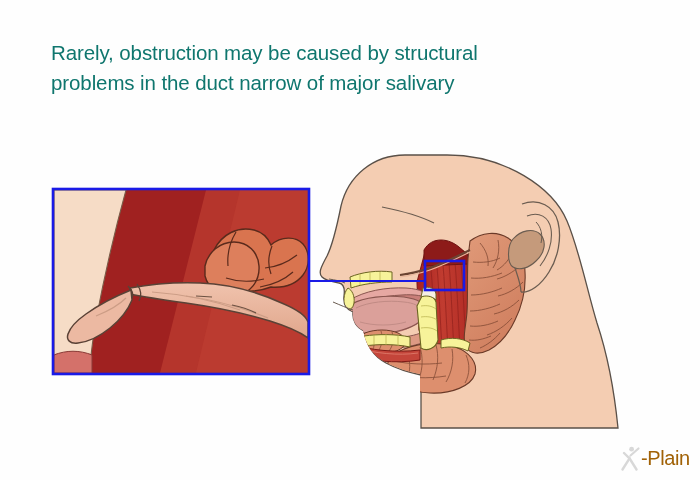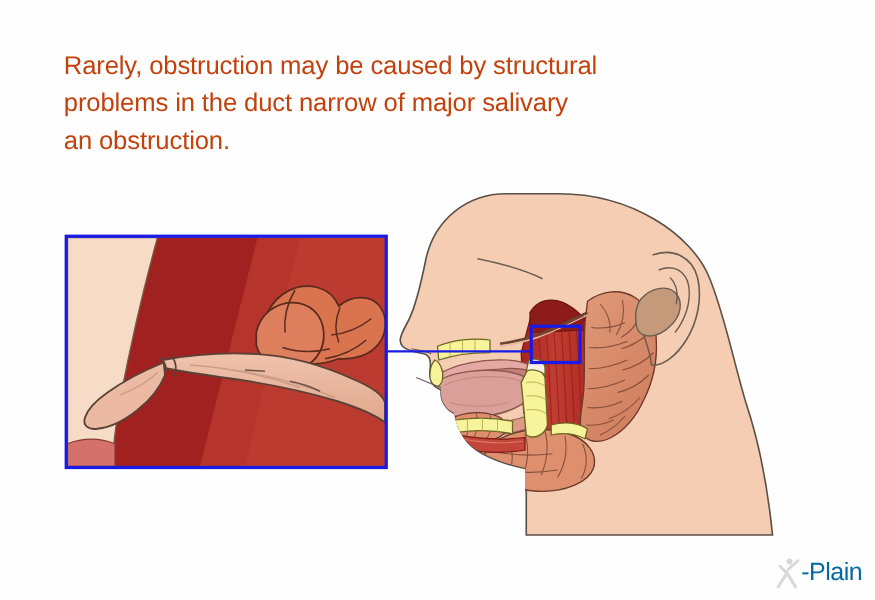--- a/index.html
+++ b/index.html
@@ -17,21 +17,21 @@
   }
 
   
   #caption {
     position: absolute;
     left: 51px;
     top: 38px;
     width: 595px;
     font-size: 20.5px;
     line-height: 30px;
-    color: #c2410c;
+    color: #0f766e;
     letter-spacing: -0.1px;
   }
   #caption .ln { display: block; white-space: pre; }
 
   
   #stage {
     position: absolute;
     left: 0;
     top: 0;
     width: 700px;
@@ -45,35 +45,34 @@
     left: 620px;
     top: 443px;
     width: 72px;
     height: 30px;
     display: flex;
     align-items: center;
   }
   #logo .mark { width: 22px; height: 26px; }
   #logo .word {
     font-size: 20px;
-    color: #0369a1;
+    color: #a16207;
     letter-spacing: -0.4px;
     margin-left: -1px;
     line-height: 1;
   }
 </style>
 </head>
 <body>
 
 <div id="page">
 
   <div id="caption">
     <span class="ln">Rarely, obstruction may be caused by structural</span>
     <span class="ln">problems in the duct narrow of major salivary</span>
-    <span class="ln">an obstruction.</span>
   </div>
 
   <div id="stage">
     <svg width="700" height="480" viewBox="0 0 700 480" xmlns="http://www.w3.org/2000/svg">
       <defs>
 
         <clipPath id="insetClip">
           <rect x="54" y="190" width="254" height="183"></rect>
         </clipPath>
 

